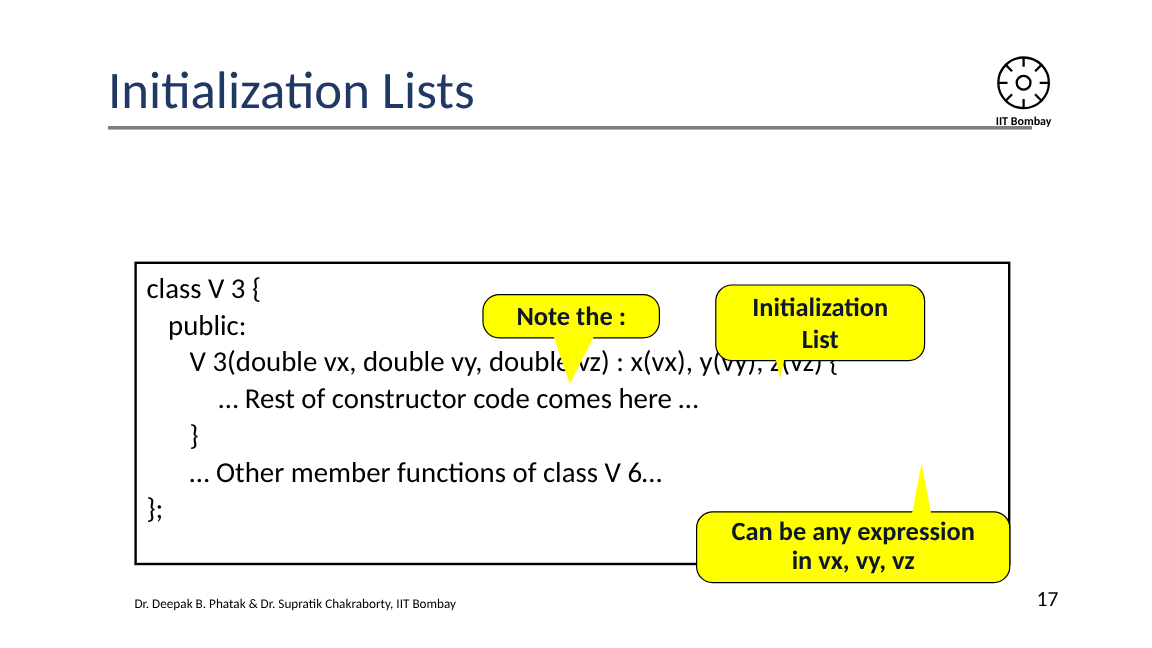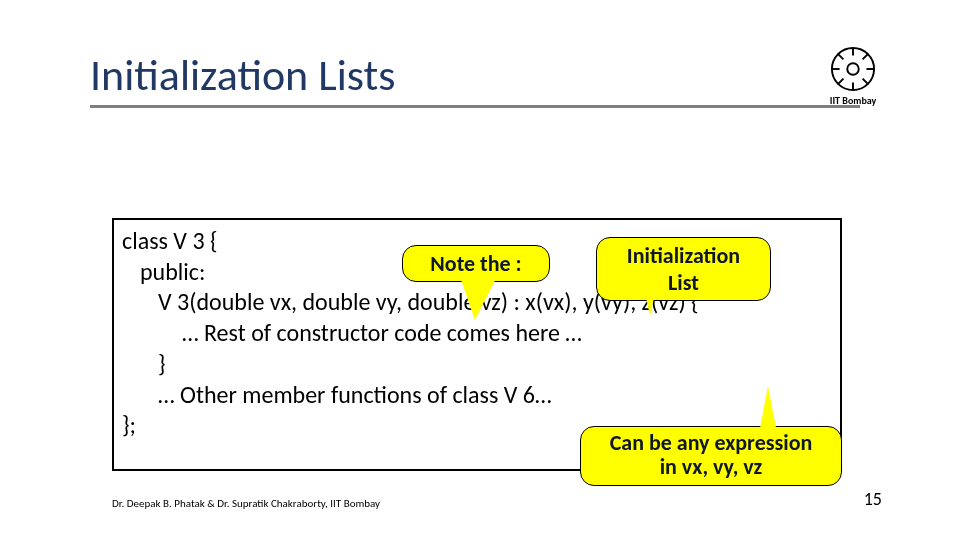--- a/index.html
+++ b/index.html
@@ -217,14 +217,14 @@
   <div class="callout c-expr">
     <div>Can be any expression</div>
     <div>in vx, vy, vz</div>
   </div>
 
   <div class="tail t-note"></div>
   <div class="tail t-init"></div>
   <div class="tail t-expr"></div>
 
   <div class="footerL">Dr. Deepak B. Phatak &amp; Dr. Supratik Chakraborty, IIT Bombay</div>
-  <div class="footerR">15</div>
+  <div class="footerR">17</div>
 </div>
 
 </body></html>

